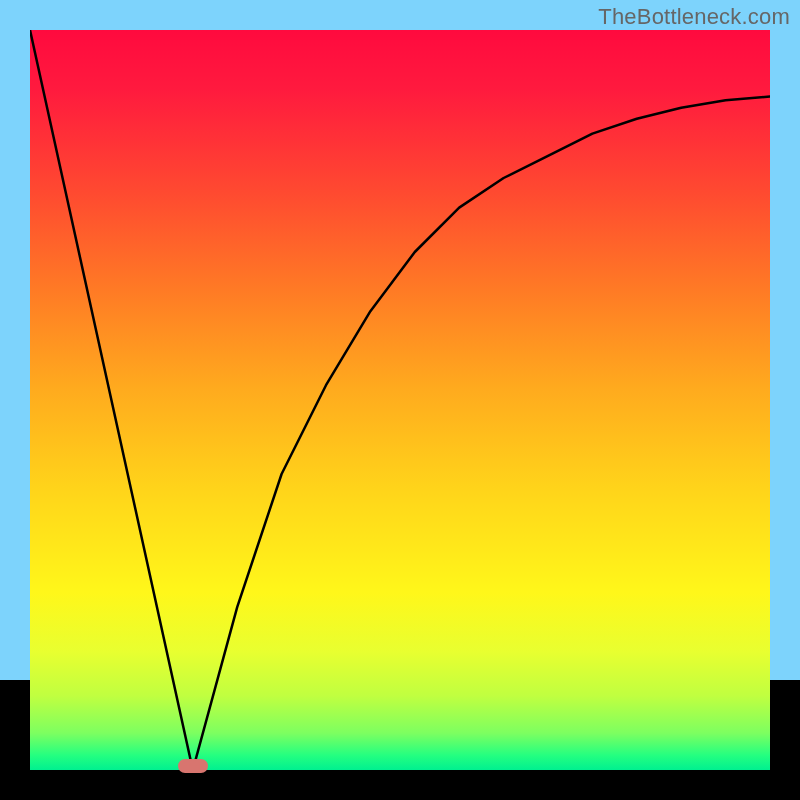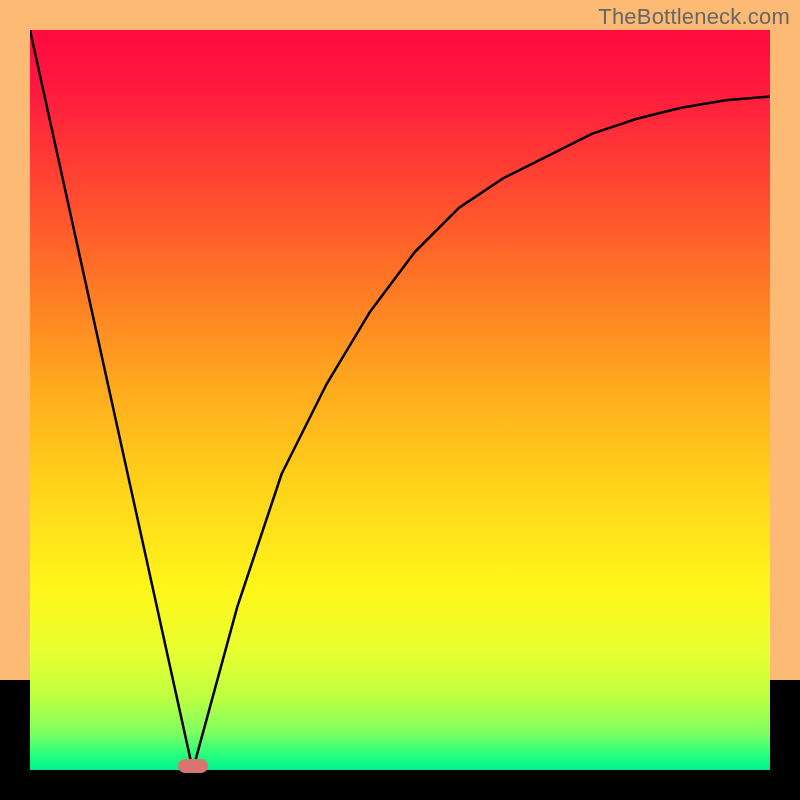--- a/index.html
+++ b/index.html
@@ -8,21 +8,21 @@
     width: 800px;
     height: 800px;
     background: #000;
     font-family: Arial, Helvetica, sans-serif;
     overflow: hidden;
   }
   .container {
     position: relative;
     width: 800px;
     height: 680px;
-    background: #fdba74;
+    background: #7dd3fc;
   }
   .watermark {
     position: absolute;
     top: 4px;
     right: 10px;
     color: #666;
     font-size: 22px;
     font-weight: 500;
     letter-spacing: 0.2px;
     z-index: 3;

